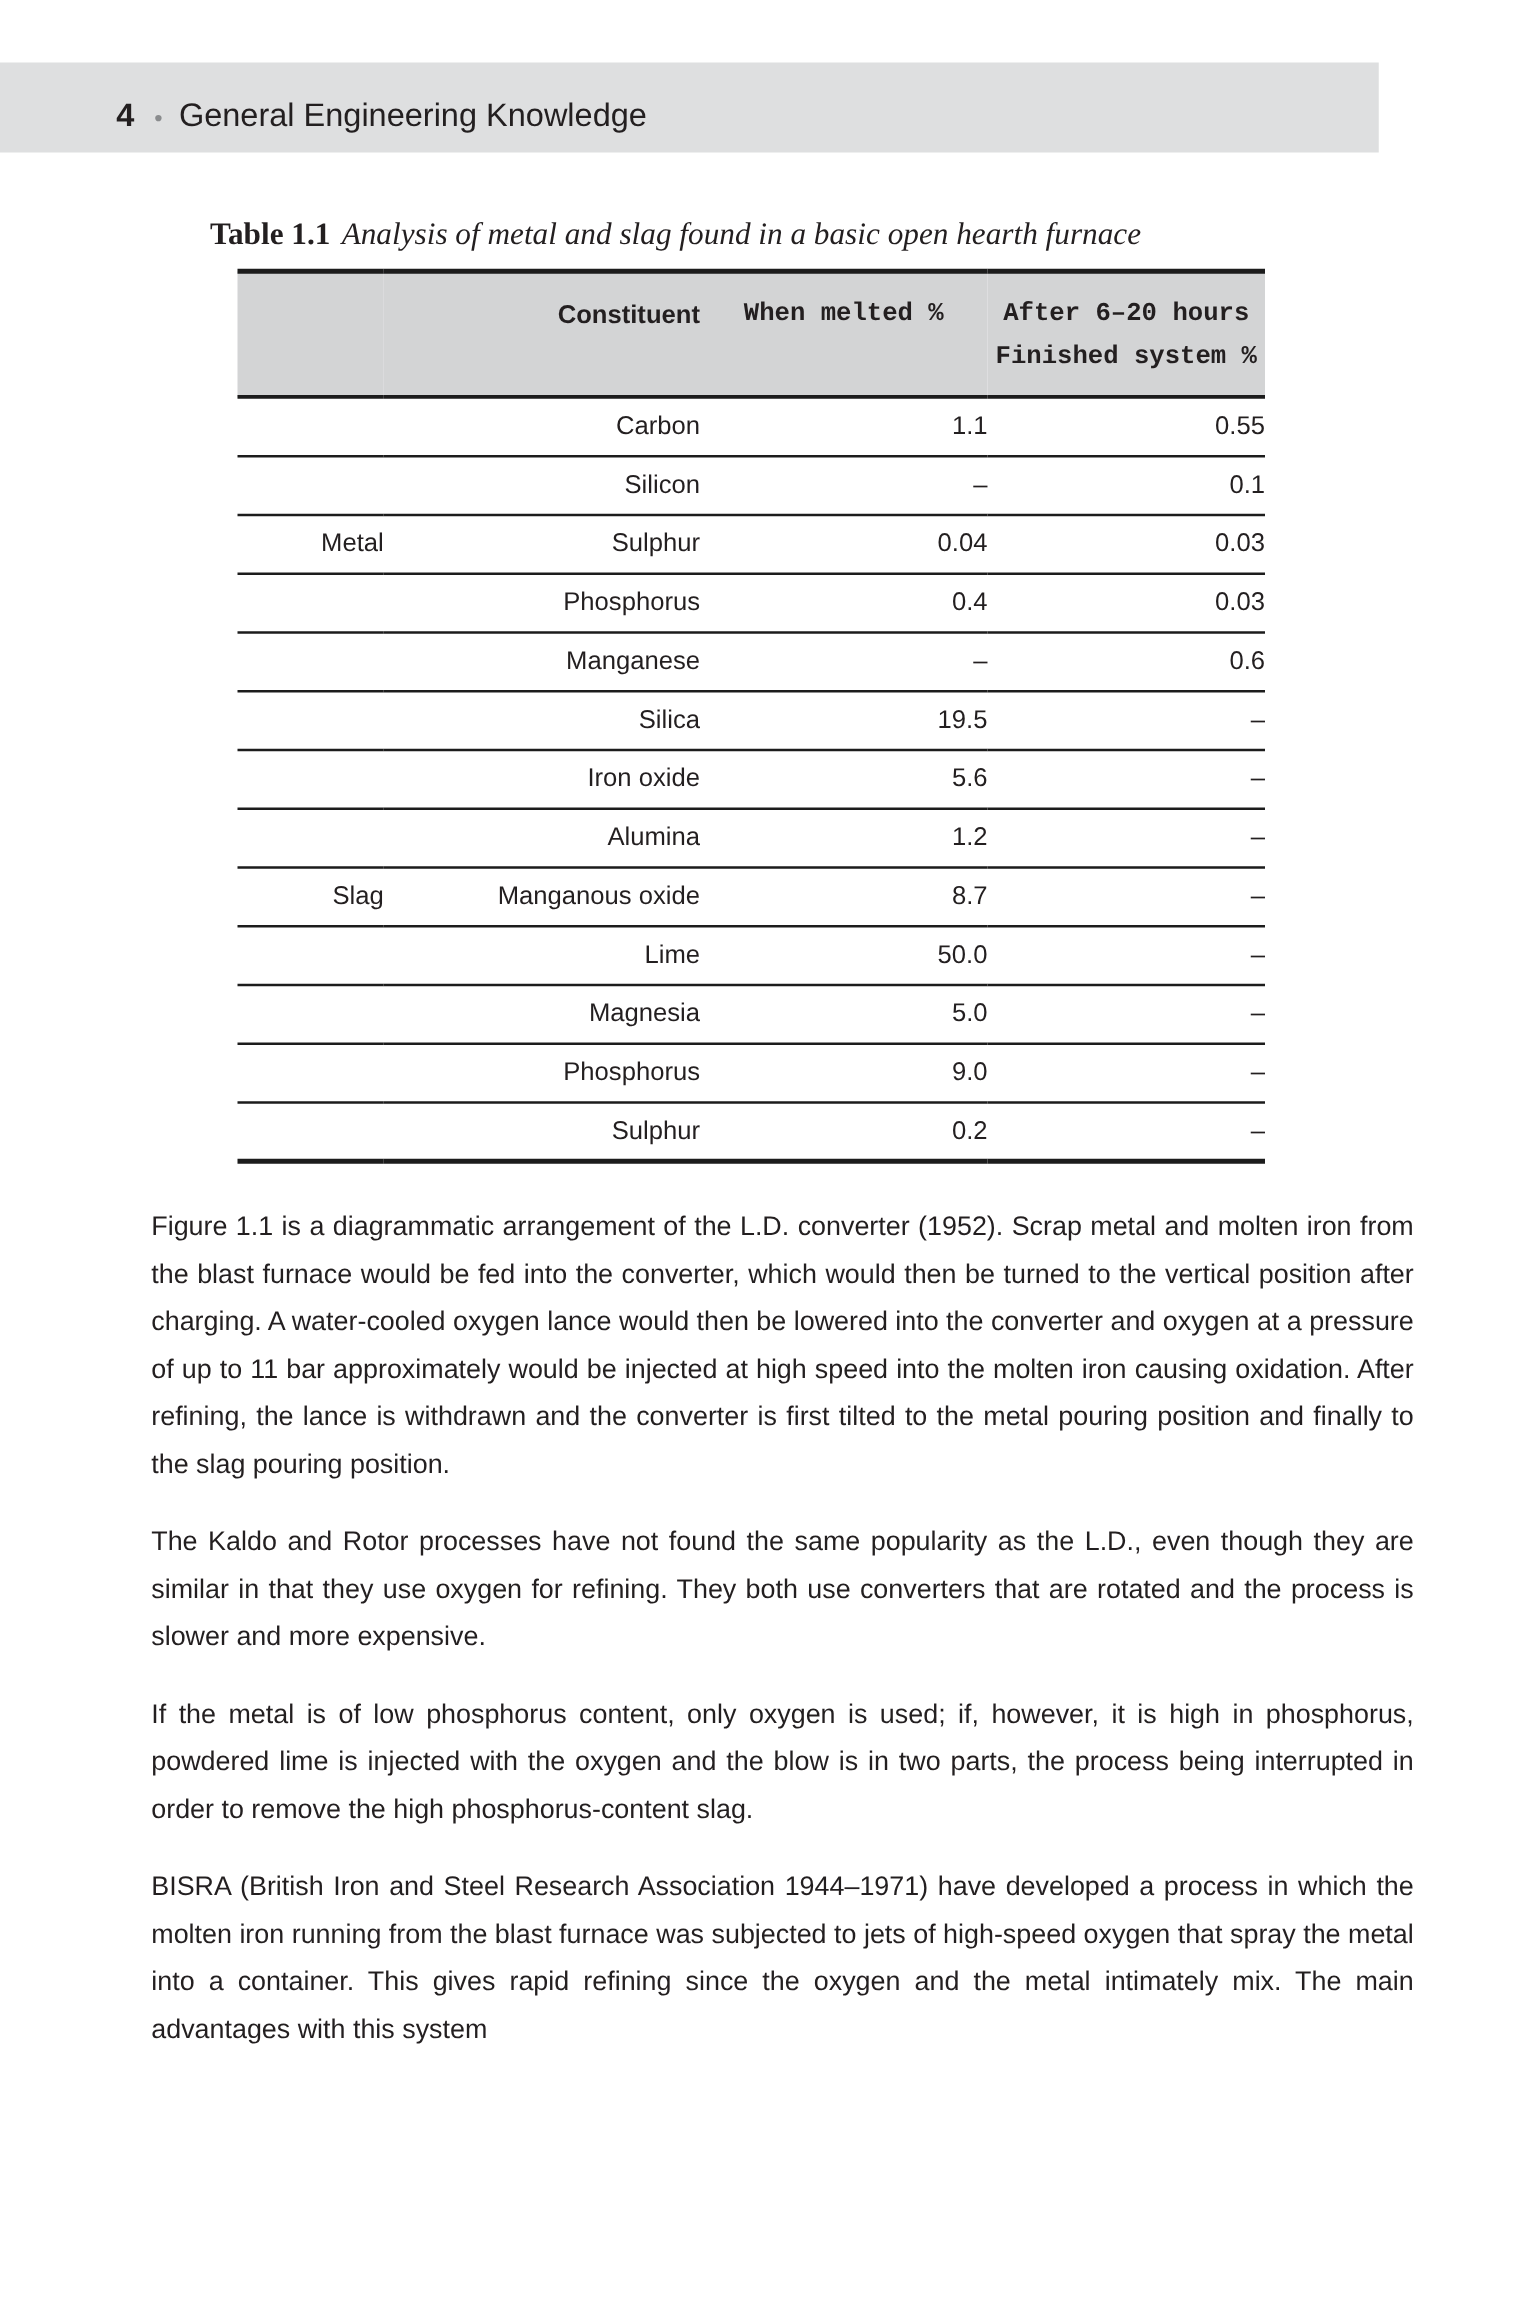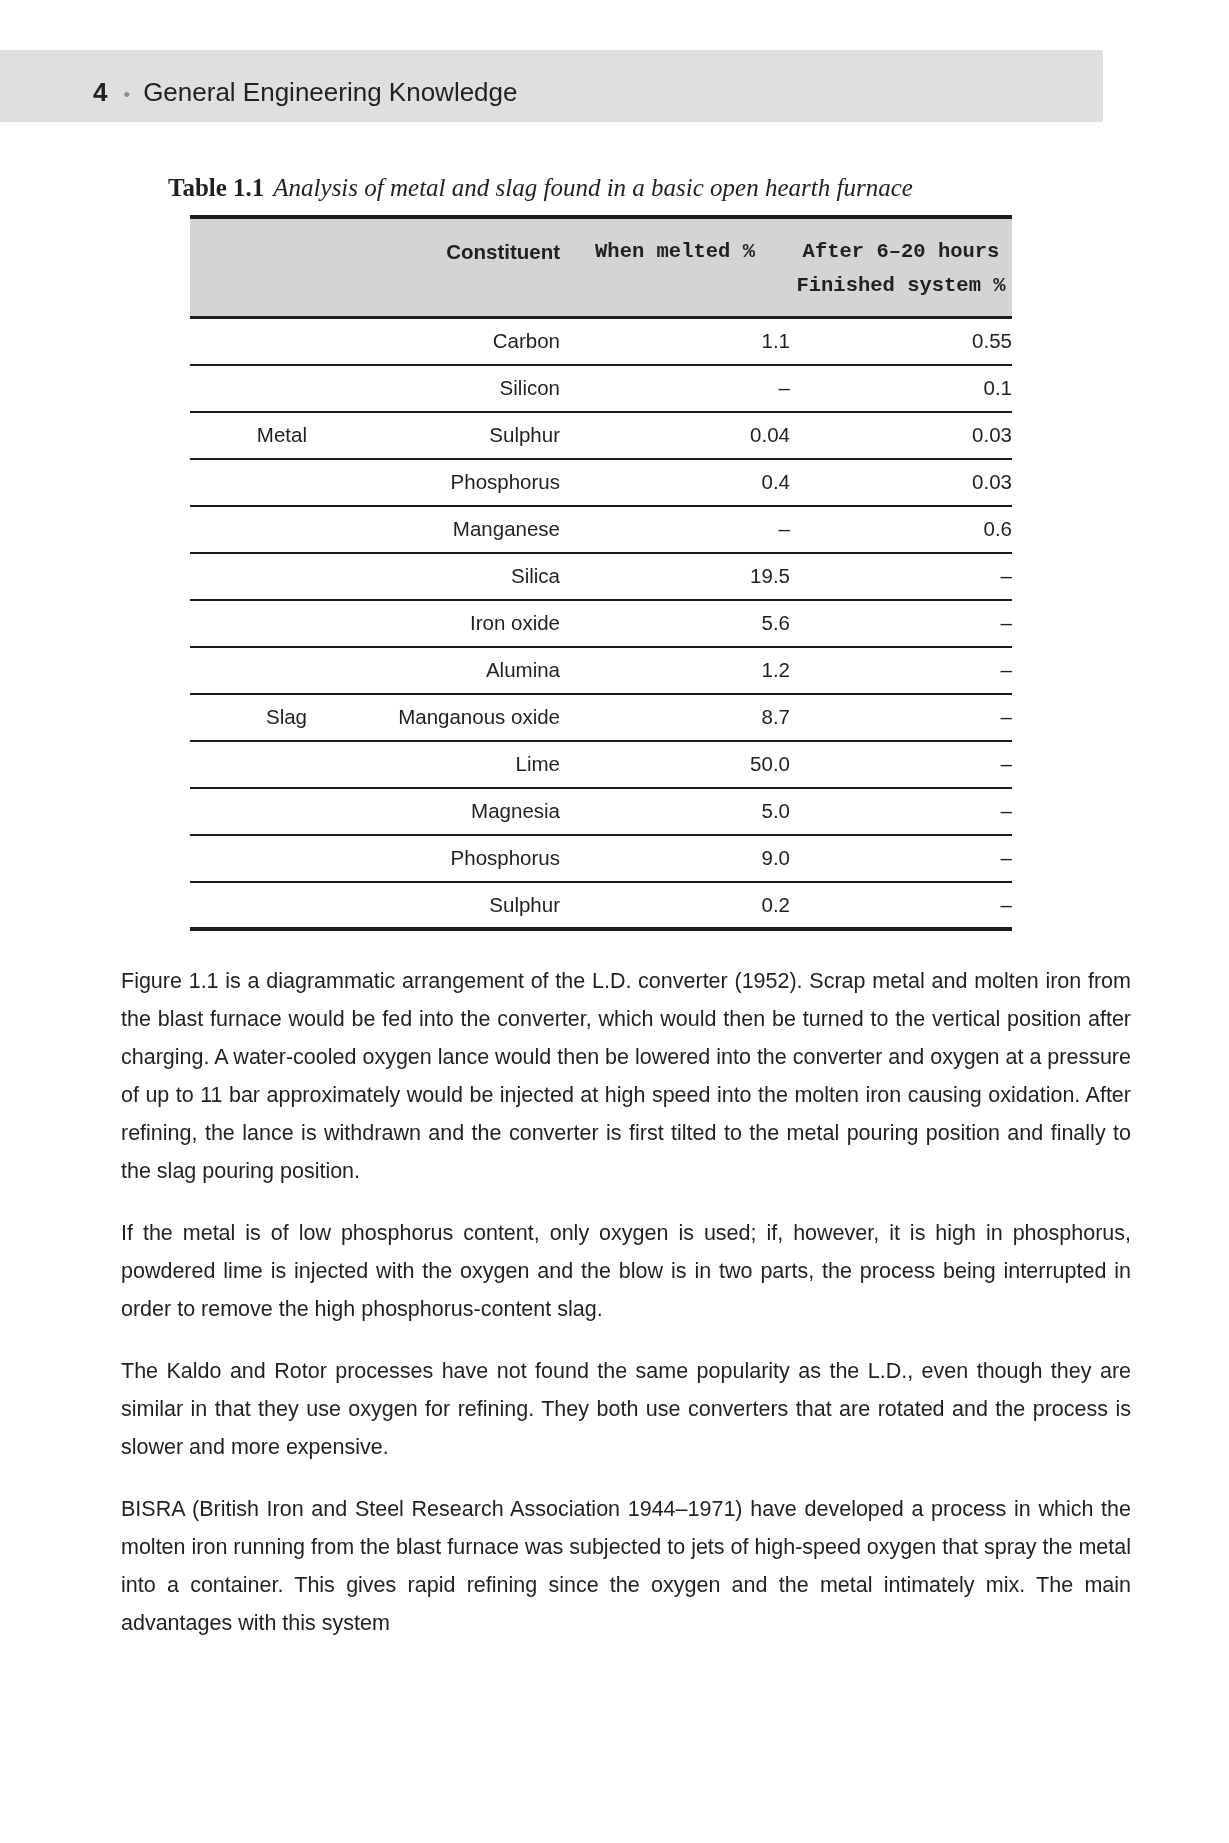--- a/index.html
+++ b/index.html
@@ -191,18 +191,18 @@
           <td class="c1"></td>
           <td class="c2">Sulphur</td>
           <td class="c3">0.2</td>
           <td class="c4">–</td>
         </tr>
       </tbody>
   </table>
 
   <div class="body-copy">
     <p>Figure 1.1 is a diagrammatic arrangement of the L.D. converter (1952). Scrap metal and molten iron from the blast furnace would be fed into the converter, which would then be turned to the vertical position after charging. A water-cooled oxygen lance would then be lowered into the converter and oxygen at a pressure of up to 11 bar approximately would be injected at high speed into the molten iron causing oxidation. After refining, the lance is withdrawn and the converter is first tilted to the metal pouring position and finally to the slag pouring position.</p>
+    <p>The Kaldo and Rotor processes have not found the same popularity as the L.D., even though they are similar in that they use oxygen for refining. They both use converters that are rotated and the process is slower and more expensive.</p>
     <p>If the metal is of low phosphorus content, only oxygen is used; if, however, it is high in phosphorus, powdered lime is injected with the oxygen and the blow is in two parts, the process being interrupted in order to remove the high phosphorus-content slag.</p>
-    <p>The Kaldo and Rotor processes have not found the same popularity as the L.D., even though they are similar in that they use oxygen for refining. They both use converters that are rotated and the process is slower and more expensive.</p>
     <p>BISRA (British Iron and Steel Research Association 1944–1971) have developed a process in which the molten iron running from the blast furnace was subjected to jets of high-speed oxygen that spray the metal into a container. This gives rapid refining since the oxygen and the metal intimately mix. The main advantages with this system</p>
   </div>
 
 </div>
 
 </body></html>

